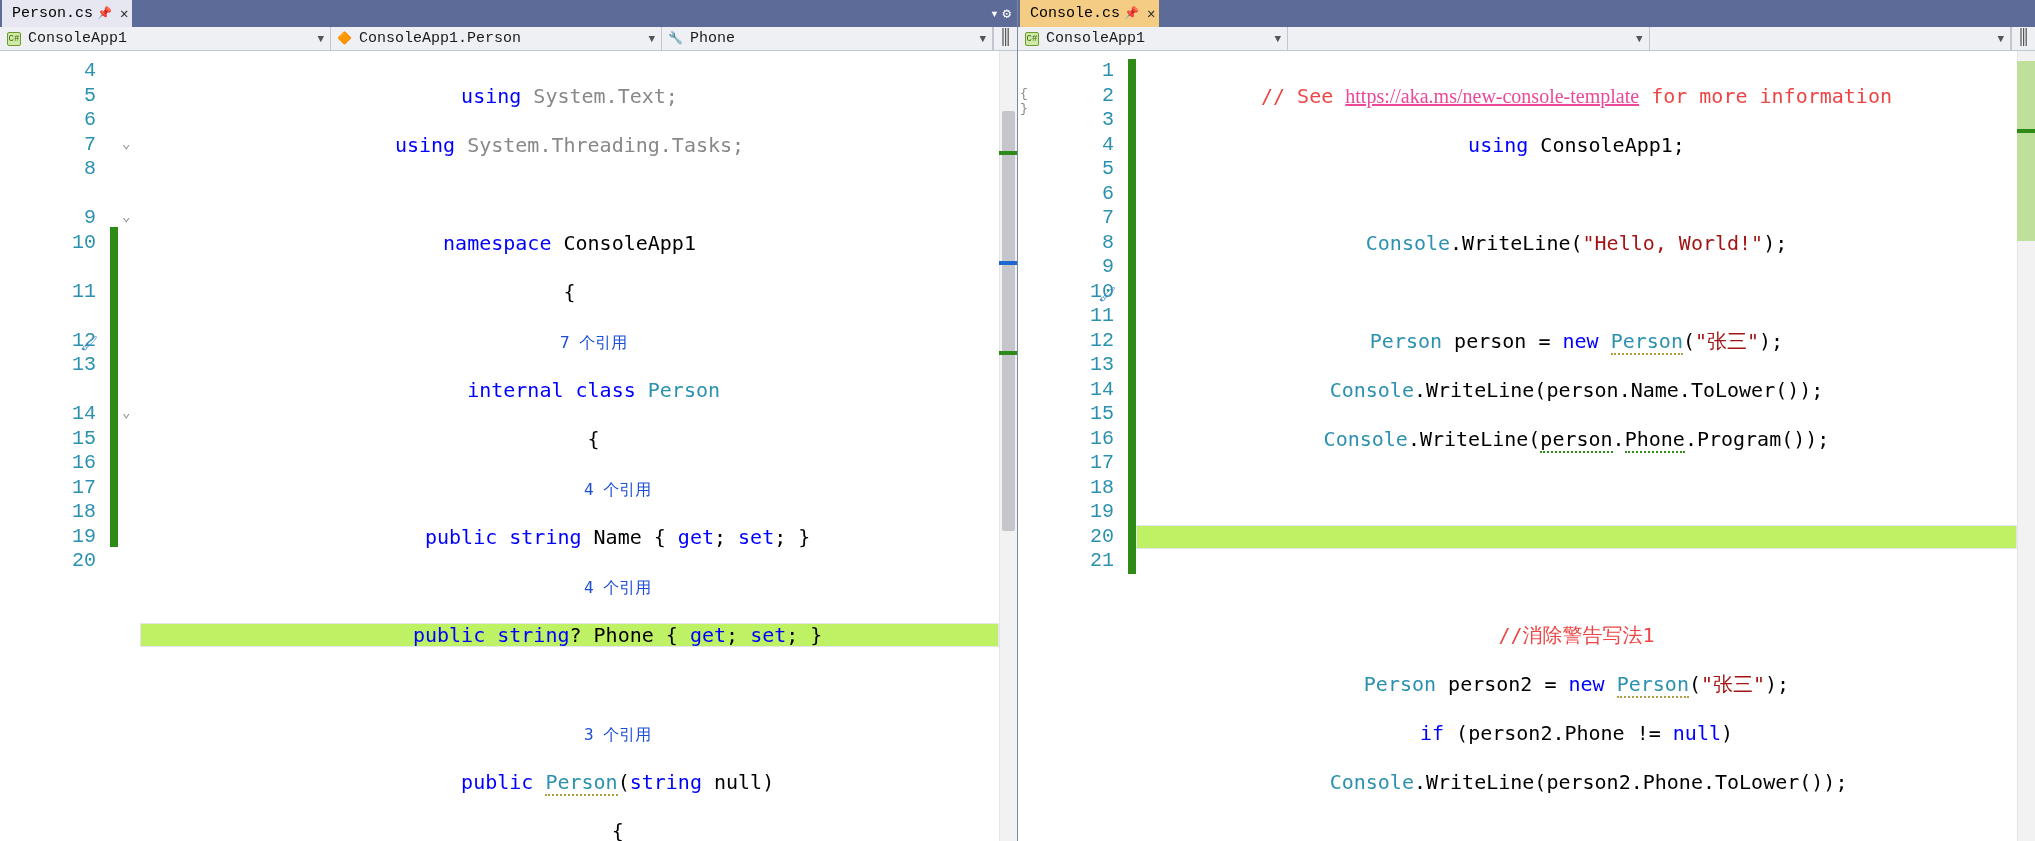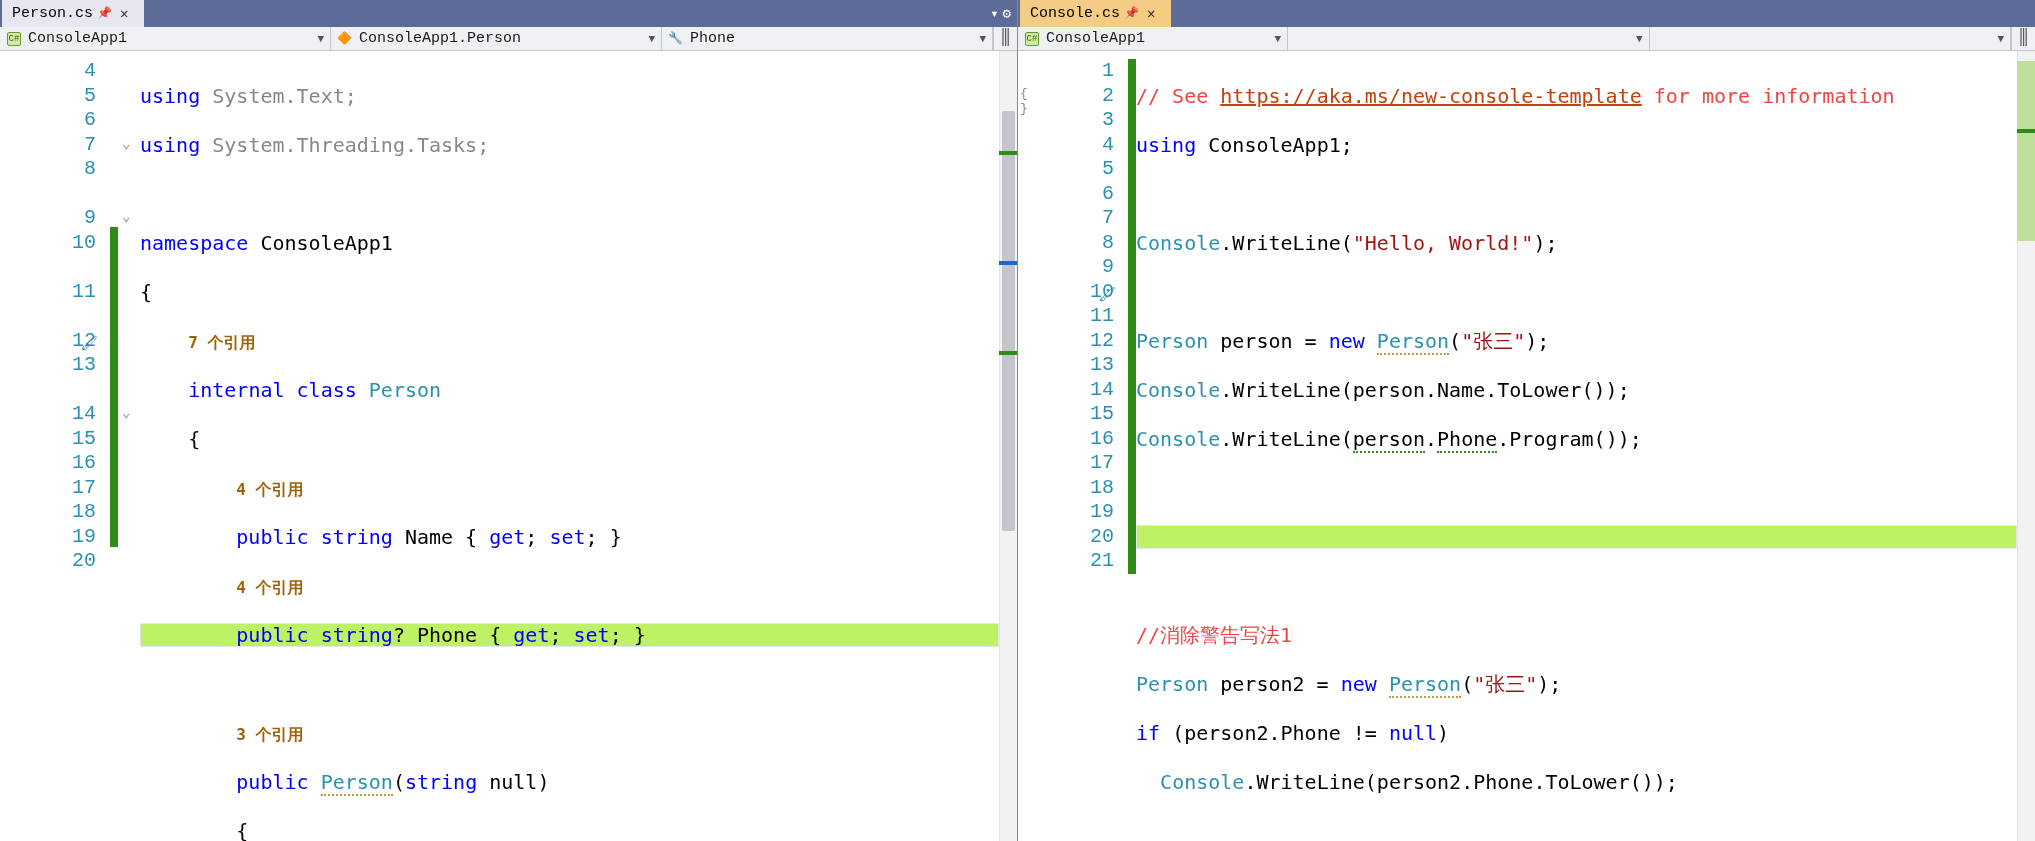--- a/index.html
+++ b/index.html
@@ -3,21 +3,21 @@
 <meta charset="utf-8">
 <style>
   * { box-sizing: border-box; margin: 0; padding: 0; }
   html, body { width: 2035px; height: 841px; font-family: Consolas, "Courier New", monospace; font-size: 20px; background: #fff; overflow: hidden; }
   .root { display: flex; height: 100%; }
   .pane { flex: 1 1 0; display: flex; flex-direction: column; border-right: 1px solid #7a8aa4; background: #fff; min-width: 0; }
   .pane:last-child { border-right: none; }
 
   
   .tabbar { height: 29px; background: #5d6b99; display: flex; align-items: flex-end; padding-left: 2px; position: relative; }
-  .tab { height: 27px; background: #f5cc84; display: flex; align-items: center; padding: 0 16px 0 10px; font-size: 15px; color: #000; border-top-right-radius: 0; margin-right: 2px; }
+  .tab { height: 27px; background: #f5cc84; display: flex; align-items: center; padding: 0 4px 0 10px; font-size: 15px; color: #000; border-top-right-radius: 0; margin-right: 2px; }
   .tab.inactive-active { background: #e6e7f0; }
   .tab.active-focus { background: #f5cc84; }
   .tab .pin { margin: 0 4px; font-size: 12px; color: #555; }
   .tab .close { margin-left: 4px; font-size: 14px; color: #333; cursor: pointer; }
   .tabbar-right { margin-left: auto; display: flex; align-items: center; height: 100%; gap: 4px; padding-right: 6px; }
   .tabbar-icon { color: #fff; font-size: 14px; }
 
   
   .navrow { height: 28px; background: #eef0f4; border-bottom: 1px solid #c2c6ce; display: flex; align-items: stretch; }
   .navbox { flex: 1 1 0; display: flex; align-items: center; border-right: 1px solid #c2c6ce; padding: 0 6px; font-size: 15px; color: #1a1a1a; min-width: 0; overflow: hidden; white-space: nowrap; position: relative; }
@@ -29,35 +29,35 @@
   
   .editor { flex: 1 1 auto; display: flex; overflow: hidden; position: relative; }
   .gutter { width: 110px; text-align: right; padding-right: 14px; color: #2b91af; font-size: 20px; line-height: 24.5px; padding-top: 8px; user-select: none; }
   .gutter .ln { height: 24.5px; color: #2b91af; position: relative; }
   .gutter .ln .brush { position: absolute; right: -2px; top: 3px; font-size: 14px; color: #3a87c7; }
   .glyph-margin { width: 20px; position: relative; }
   .fold-margin { width: 22px; position: relative; }
   .fold { position: absolute; font-size: 14px; color: #888; left: 4px; }
   .changebar { width: 8px; position: relative; }
   .changebar .bar { position: absolute; left: 0; width: 8px; background: #2e8b17; }
-  .code { flex: 1 1 auto; white-space: pre; line-height: 24.5px; padding-top: 8px; font-size: 20px; font-family: Consolas, "SimSun", monospace; overflow: hidden; position: relative; }
+  .code { flex: 1 1 auto; white-space: pre; line-height: 24.5px; padding-top: 8px; font-size: 20px; font-family: Consolas, "SimSun", monospace; overflow: hidden; position: relative; text-align: center; }
   .code .line { height: 24.5px; }
   .code .hl-line { background: #bef264; box-shadow: inset 0 0 0 1px #e4e6eb; }
   .scrollbar-v { width: 18px; background: #f2f2f2; position: relative; border-left: 1px solid #e5e5e5; }
   .scrollbar-v .thumb { position: absolute; left: 2px; right: 2px; background: #c4c6cc; border-radius: 2px; }
   .scroll-markers { position: absolute; right: 0; top: 0; width: 18px; height: 100%; }
   .scroll-markers .mk { position: absolute; right: 0; width: 18px; height: 4px; }
 
   
   .kw { color: #0000ff; }
   .str { color: #a31515; }
   .type { color: #2b91af; }
   .cmt { color: #ef4444; }
-  .ref { color: #a16207; font-size: 16px; font-weight: bold; }
-  .url { color: #c2410c; text-decoration: underline; }
+  .ref { color: #1d4ed8; font-size: 16px; }
+  .url { color: #ec4899; text-decoration: underline; font-family: Liberation Serif, serif; }
   .squig { border-bottom: 2px dotted #2e8b17; padding-bottom: 0px; }
   .dot-under { border-bottom: 2px dotted #b0a040; }
   .faint { color: #888; }
 
   .nav-cs-icon { display:inline-block; width:14px; height:14px; background:#d0e8a8; border:1px solid #6a9b2a; font-size:9px; line-height:12px; text-align:center; color:#3a6b0a; border-radius:2px; }
   .nav-class-icon { color: #c29a3a; }
   .nav-wrench-icon { color: #555; }
 </style>
 </head>
 <body>

